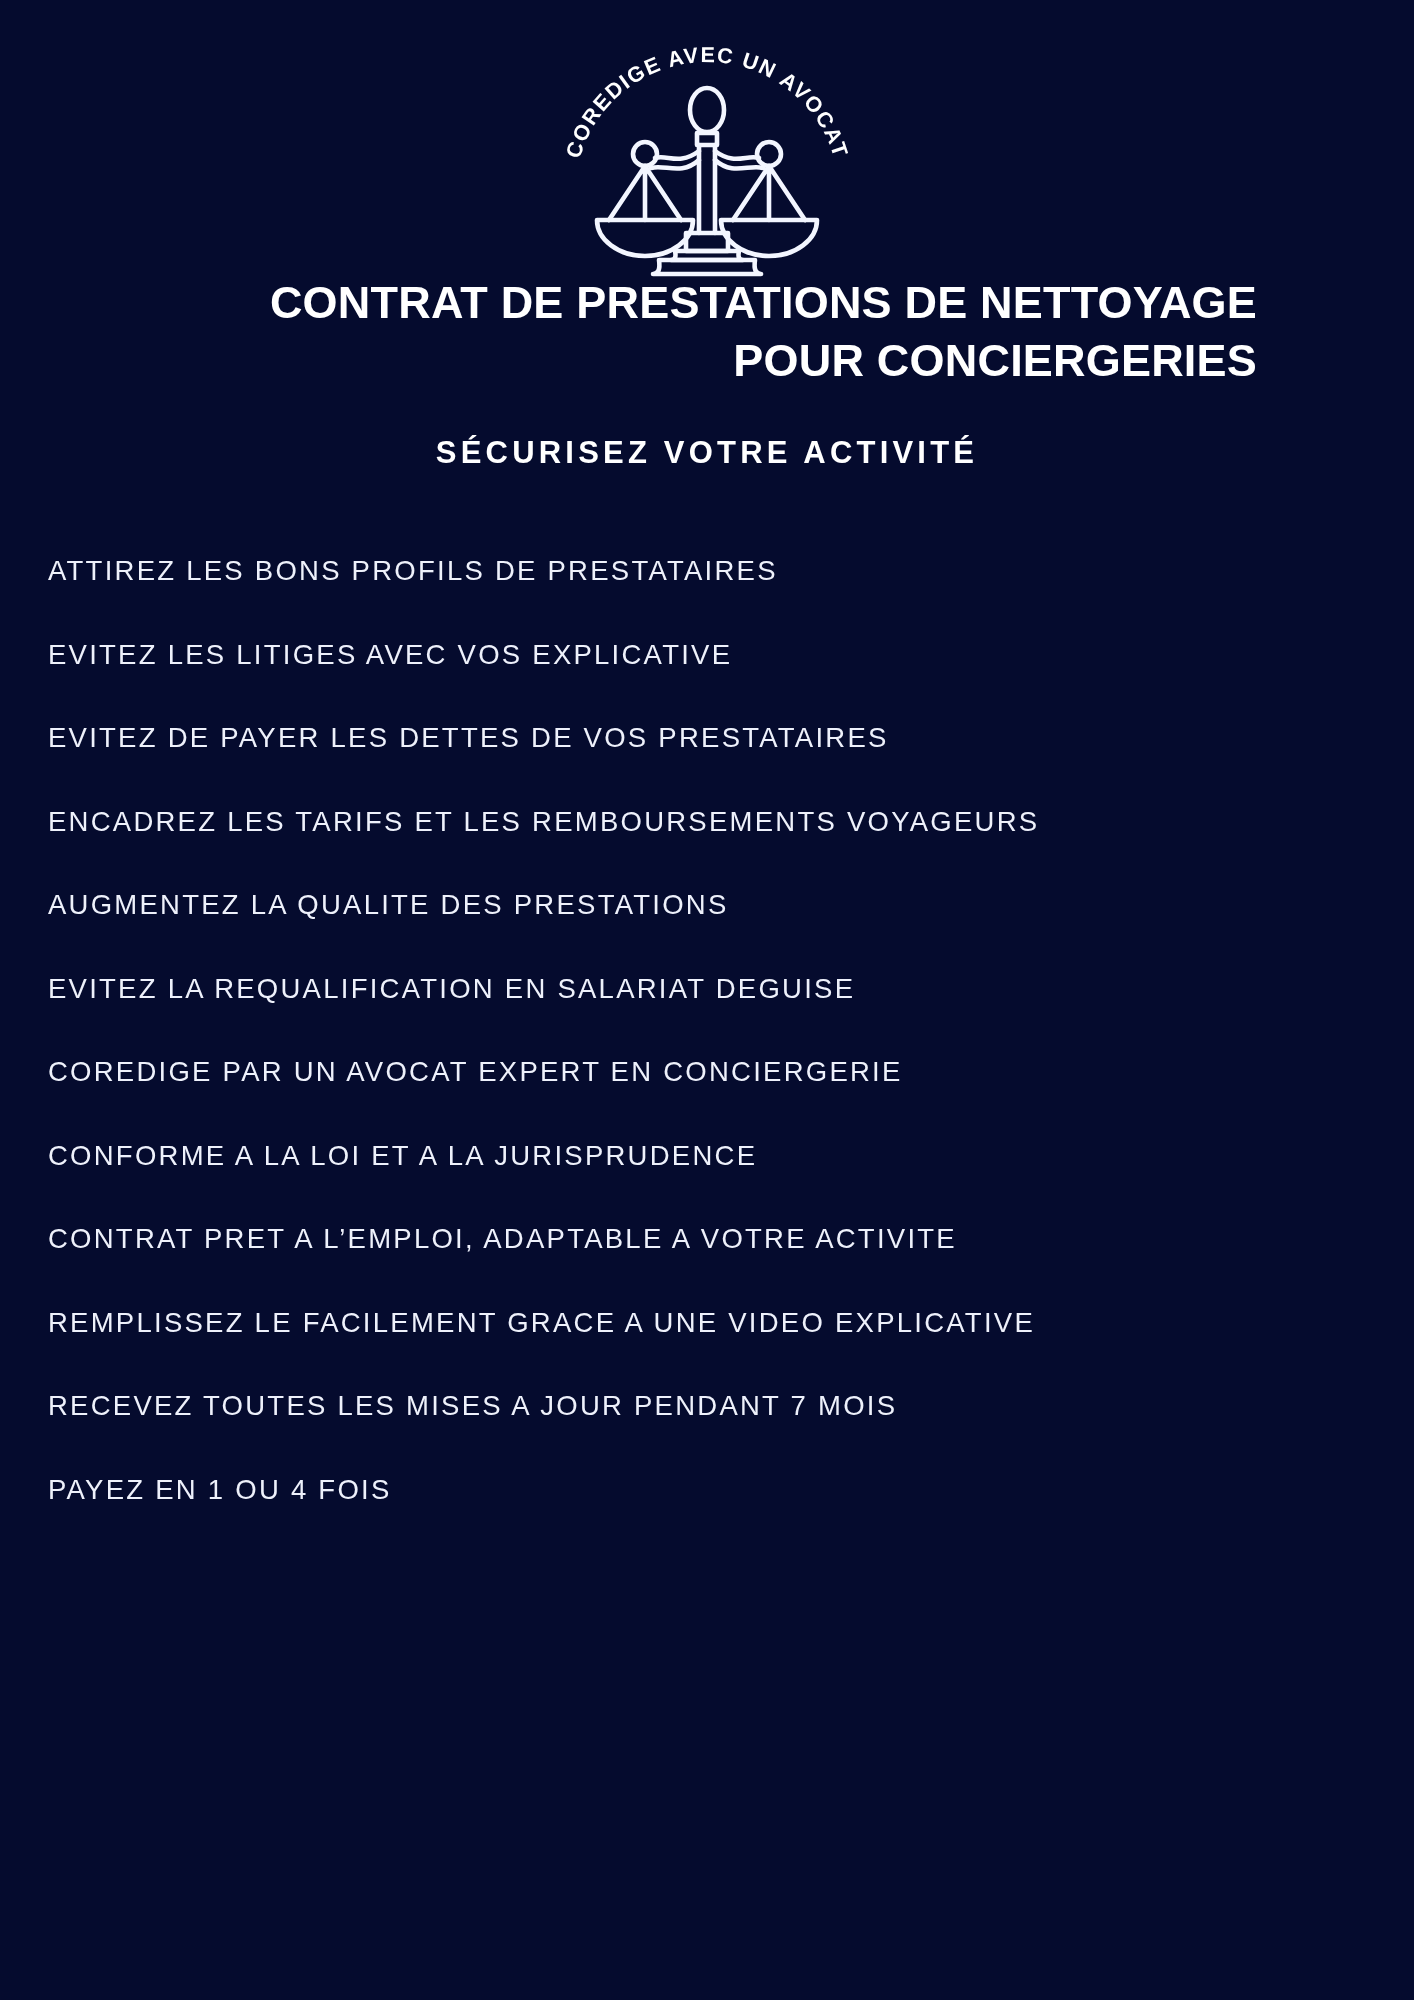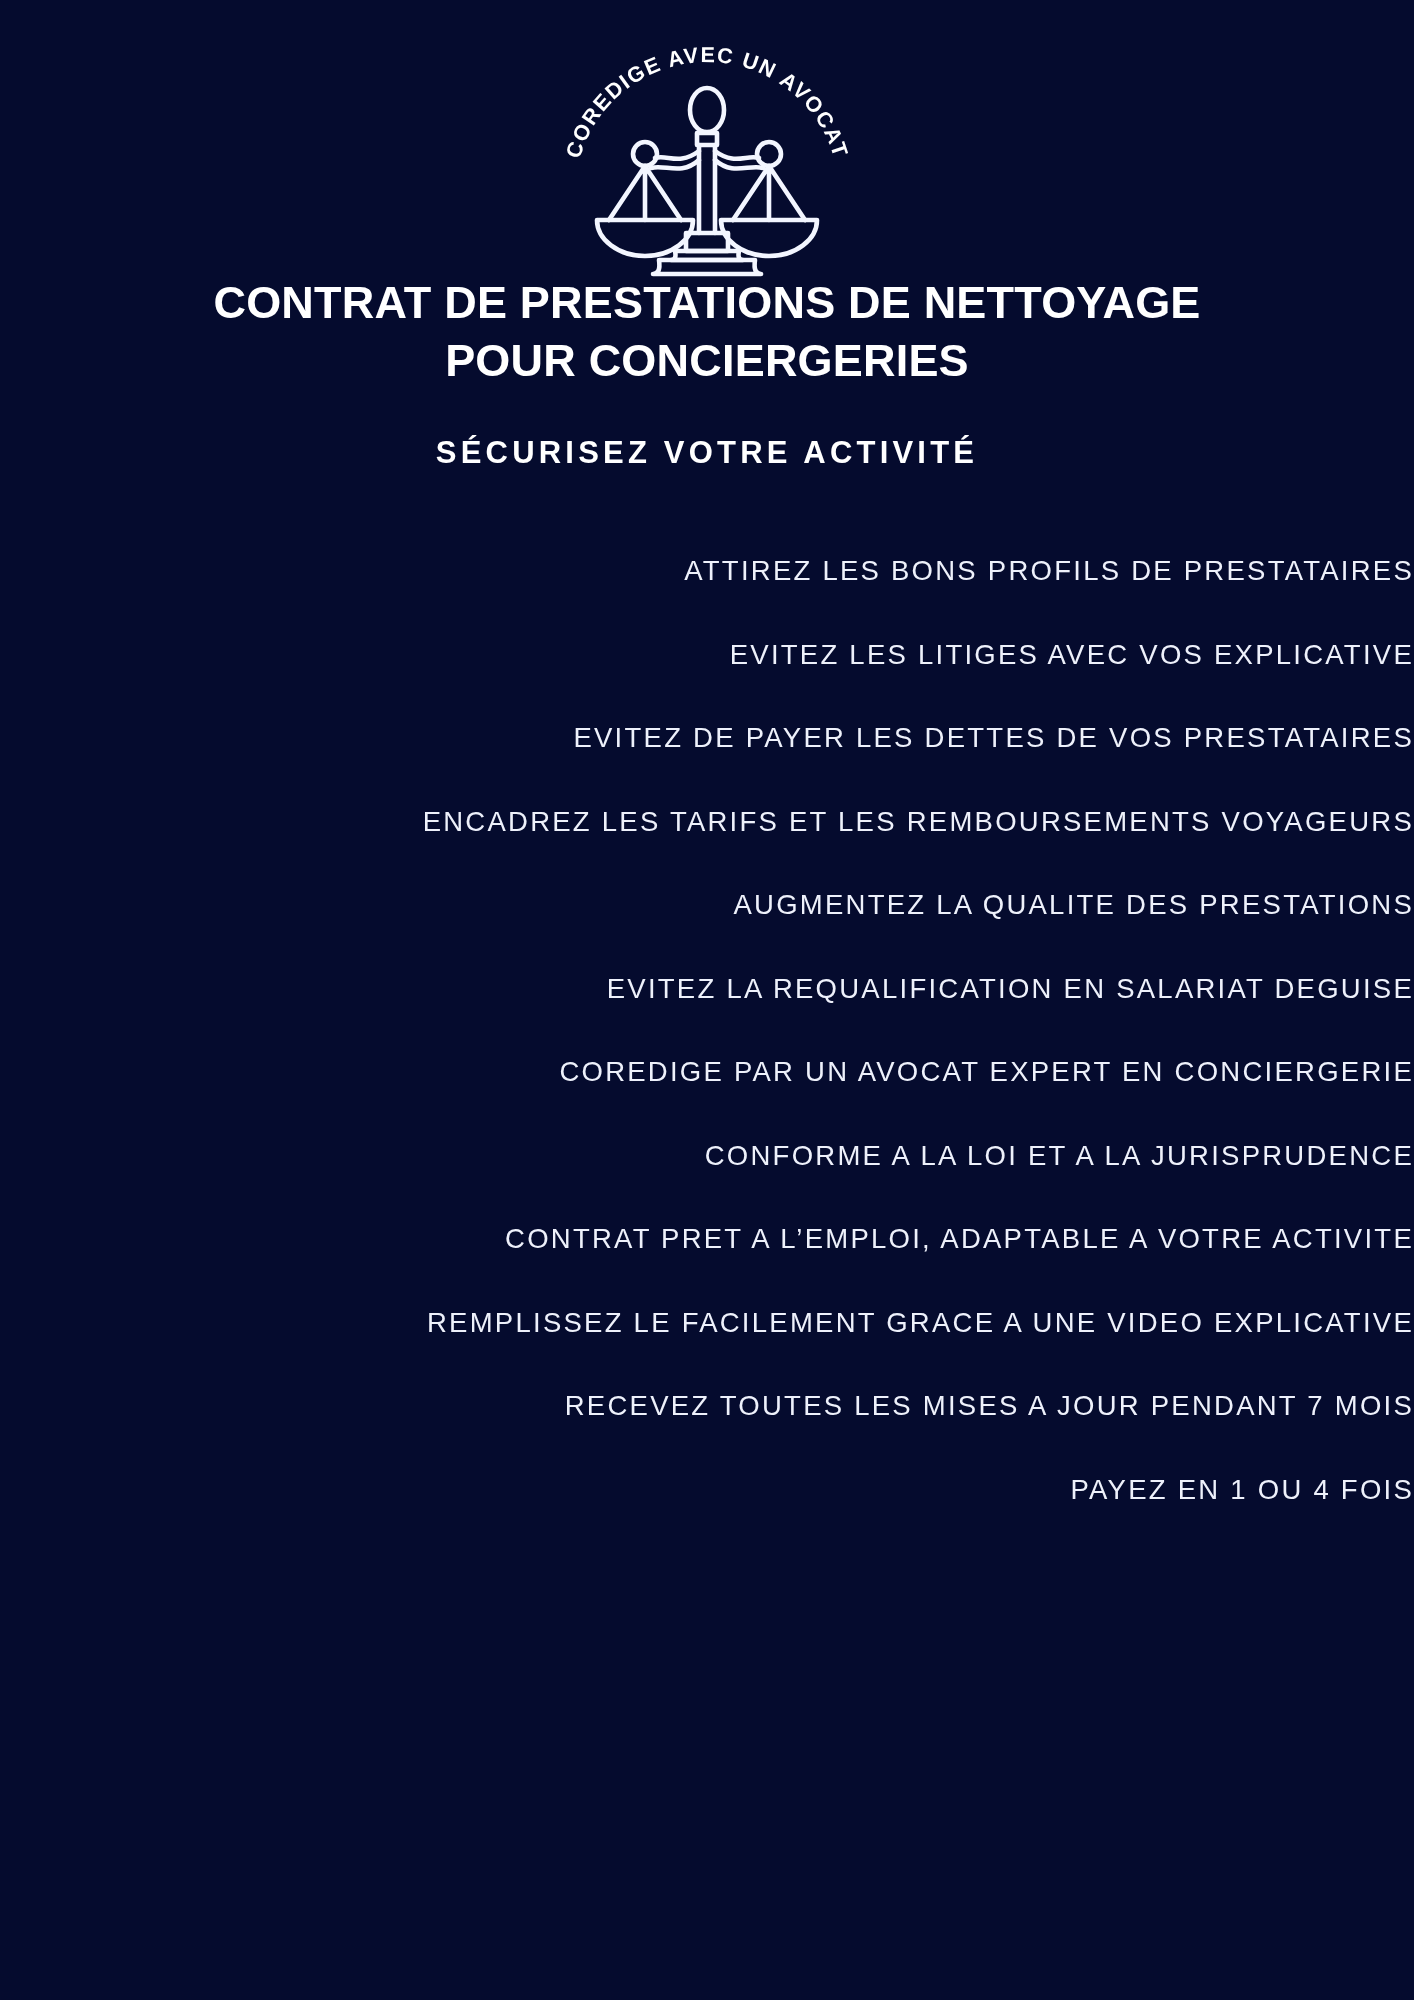--- a/index.html
+++ b/index.html
@@ -61,21 +61,21 @@
     fill: none;
     stroke-linecap: round;
     stroke-linejoin: round;
   }
 
   
   .title {
     font-size: 45px;
     font-weight: 700;
     line-height: 1.28;
-    text-align: center;
+    text-align: right;
     letter-spacing: 0.2px;
     color: #ffffff;
     width: 1100px;
     margin-top: 16px;
   }
 
   .subtitle {
     font-size: 31px;
     font-weight: 700;
     letter-spacing: 4.2px;
@@ -93,21 +93,20 @@
   }
 
   .benefit-item {
     font-size: 27.5px;
     font-weight: 400;
     letter-spacing: 2.25px;
     color: #eef1fb;
     line-height: 1;
     margin-bottom: 56px;
     white-space: nowrap;
-    text-align: right;
   }
   .benefit-item:last-child { margin-bottom: 4px; }
 </style>
 </head>
 <body>
 
 <div class="poster">
 
   <div class="logo-block">
     <svg class="logo-svg" viewBox="0 0 320 250">

